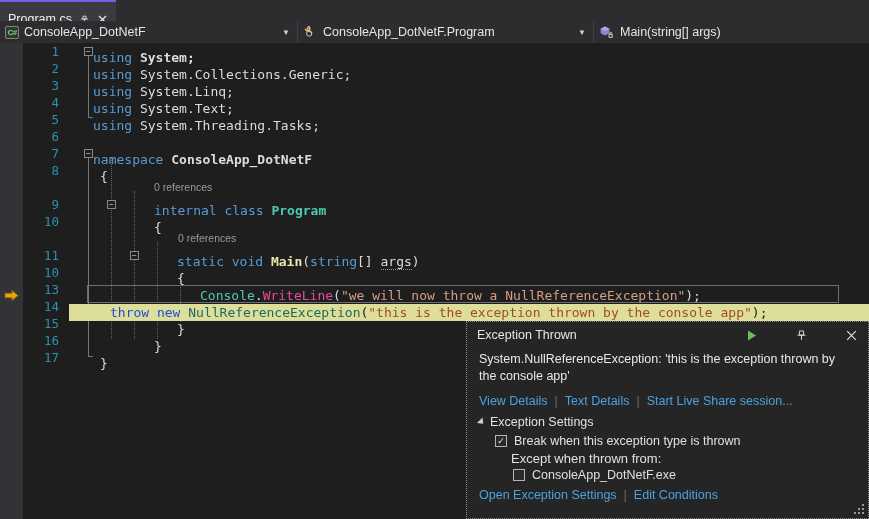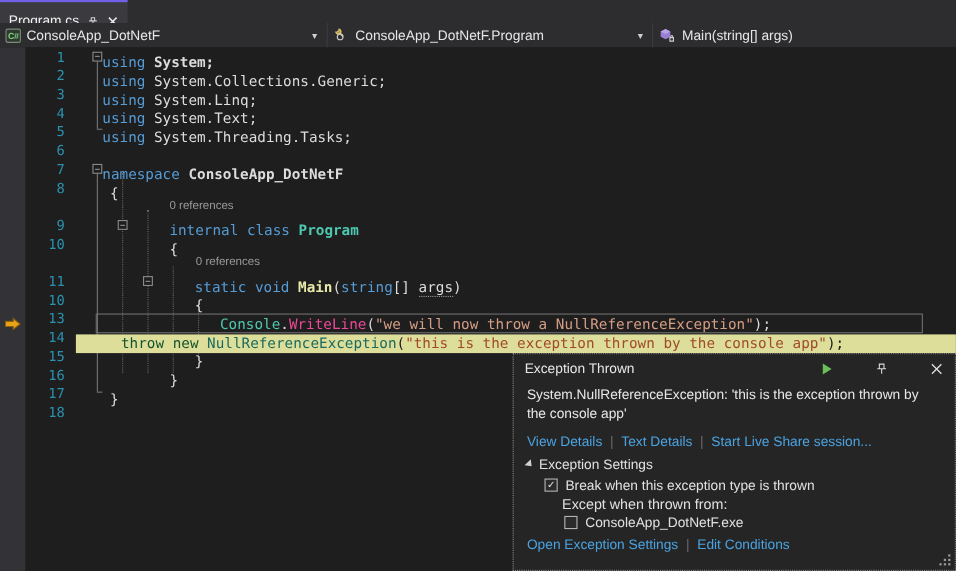--- a/index.html
+++ b/index.html
@@ -95,21 +95,21 @@
   .type { color: #4ec9b0; }
   .str  { color: #d69d85; }
   .id   { color: #dcdcdc; }
   .meth { color: #e8e8a8; }
   .punc { color: #dcdcdc; }
   .brace{ color: #dcdcdc; }
 
   .hl-line {
     background: #dede9b;
   }
-  .hl-line .kw   { color: #14532d; }
+  .hl-line .kw   { color: #1d4ed8; }
   .hl-line .type { color: #1a6b5e; }
   .hl-line .str  { color: #a14a2a; }
   .hl-line .id, .hl-line .punc { color: #1a1a1a; }
 
   
   .fold {
     position: absolute; width: 9px; height: 9px;
     border: 1px solid #8a8a8a; background: #1e1e1e;
     color: #c0c0c0; font-size: 8px; line-height: 7px; text-align: center;
     font-family: "DejaVu Sans Mono", monospace;
@@ -349,24 +349,20 @@
       <div class="line">
         <span class="ln">16</span>
         <span class="codetext"><span style="padding-left:85px"></span><span class="brace">}</span></span>
       </div>
 
       <div class="line">
         <span class="ln">17</span>
         <span class="codetext"><span style="padding-left:31px"></span><span class="brace">}</span></span>
       </div>
 
-      <div class="line">
-        <span class="ln">18</span>
-        <span class="codetext"></span>
-      </div>
     </div>
 
     <div class="err-btn">
       <span class="err-circle">✕</span>
     </div>
   </div>
 
   <div class="exc-popup">
     <div class="exc-head">
       <span class="exc-title">Exception Thrown</span>

